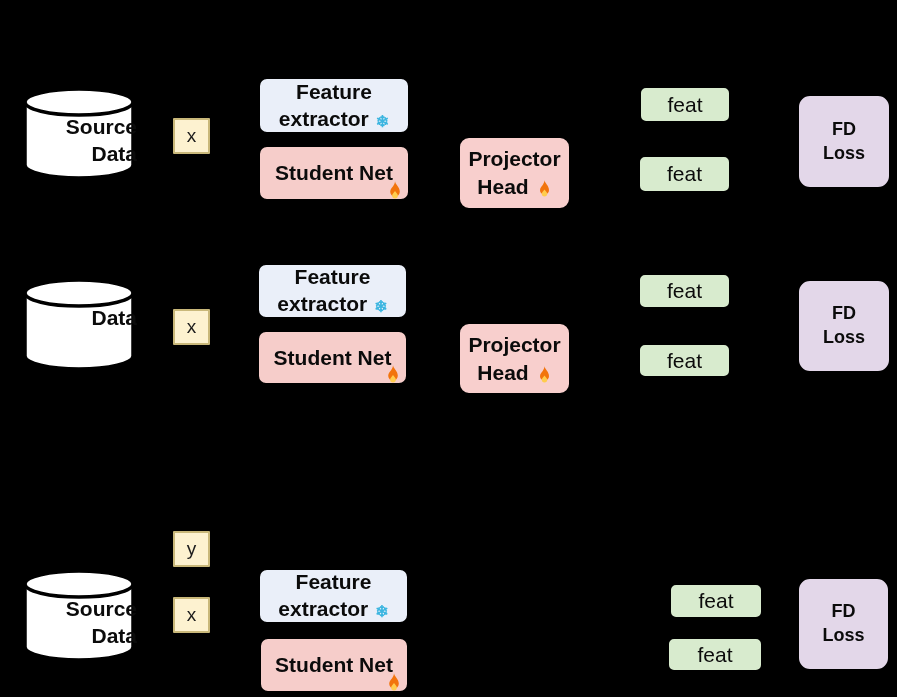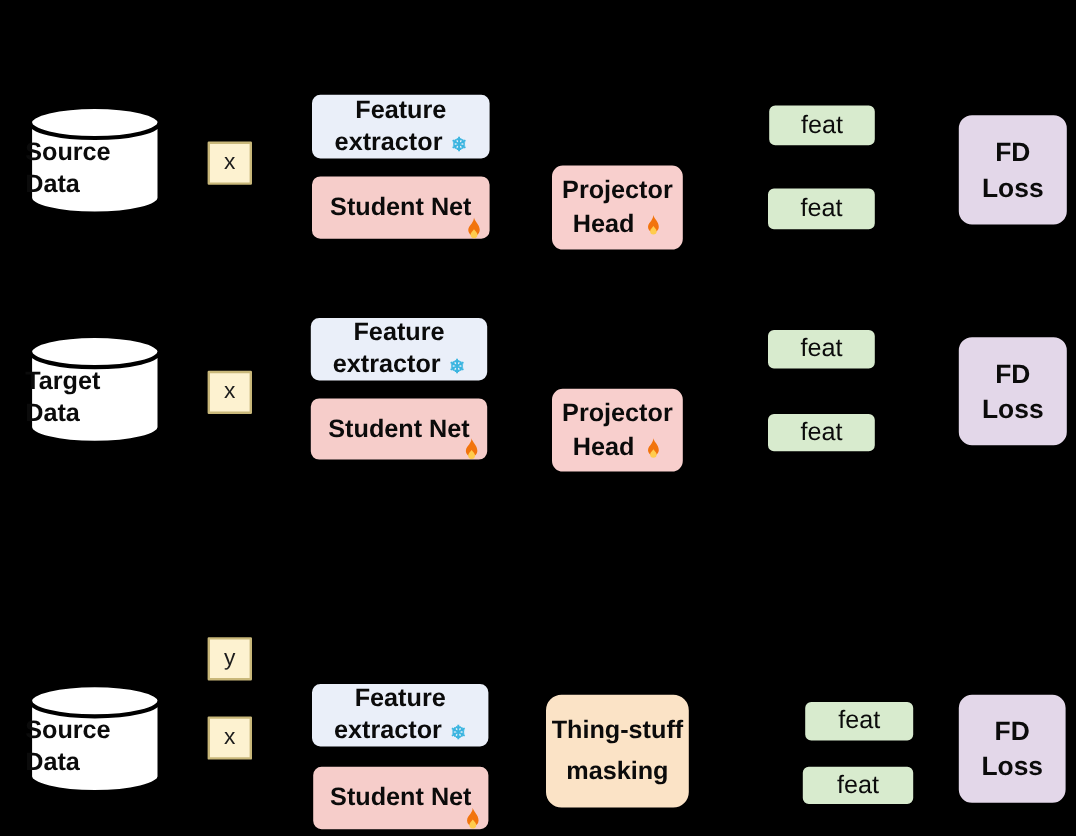--- a/index.html
+++ b/index.html
@@ -15,31 +15,31 @@
   .node{
     display:flex;flex-direction:column;align-items:center;justify-content:center;
     text-align:center;border:2px solid #000;color:#0b0b0b;
   }
   .blk{display:block;font-weight:bold;}
   .fe{background:var(--feature-extractor-fill);border-radius:9px;font-size:21px;line-height:1.28;}
   .sn{background:var(--student-net-fill);border-radius:9px;font-size:21px;font-weight:bold;}
   .ph{background:var(--projector-head-fill);border-radius:11px;font-size:21px;line-height:1.32;}
   .tsm{background:var(--thing-stuff-fill);border-radius:15px;font-size:21px;line-height:1.6;}
   .feat{background:var(--feat-fill);border-radius:7px;font-size:21px;align-items:center;}
-  .loss{background:var(--loss-fill);border-radius:13px;font-size:22px;line-height:1.32;}
+  .loss{background:var(--loss-fill);border-radius:13px;font-size:18px;line-height:1.32;}
   .inputbox{
     background:var(--input-fill);
     border:2px solid var(--input-border);
     display:flex;align-items:center;justify-content:center;
     font-size:19px;color:#1c1c1c;border-radius:1px;
   }
   .cyl{}
   .cyl-label{
     position:absolute;left:0;right:0;top:27px;
-    font-size:21px;line-height:1.3;text-align:left;color:#0b0b0b;
+    font-size:21px;line-height:1.3;text-align:right;color:#0b0b0b;
   }
   .snow{
     color:var(--snowflake-color);
     font-size:16px;margin-left:7px;line-height:1;
     position:relative;top:1px;
   }
   .fire-abs{position:absolute;right:5px;bottom:-1px;width:16px;height:20px;}
   .fire-inline{display:inline-block;width:15px;height:19px;margin-left:8px;vertical-align:-4px;}
 </style>
 </head>
@@ -94,21 +94,20 @@
     <span class="blk">FD</span>
     <span class="blk">Loss</span>
   </div>
 
   <div class="cyl abs" style="left:21px;top:277px;width:116px;height:96px">
     <svg width="116" height="96" viewBox="0 0 116 96">
       <path d="M4 16 L4 79 A54 13 0 0 0 112 79 L112 16" fill="#ffffff" stroke="#000000" stroke-width="3.5"></path>
       <ellipse cx="58" cy="16" rx="54" ry="13" fill="#ffffff" stroke="#000000" stroke-width="3.5"></ellipse>
     </svg>
     <div class="cyl-label">
-      <span class="blk">Target</span>
       <span class="blk">Data</span>
     </div>
   </div>
 
   <div class="inputbox abs" style="left:173px;top:309px;width:37px;height:36px">
     <span>x</span>
   </div>
 
   <div class="node fe abs" style="left:257px;top:263px;width:151px;height:56px">
     <span class="blk">Feature</span>
@@ -168,24 +167,20 @@
   </div>
 
   <div class="node sn abs" style="left:259px;top:637px;width:150px;height:56px">
     <span>Student Net</span>
     <svg class="fire-abs" viewBox="0 0 20 24">
       <path d="M10 1 C10.6 5.2 16 8.2 16 14.2 A6 6 0 0 1 4 14.2 C4 10.8 6.4 8.9 7.6 7.2 C8.9 5.4 9.8 3.4 10 1 Z" fill="#f2740d"></path>
       <path d="M10 22.6 A3.6 3.6 0 0 1 6.4 19 C6.4 16.8 8.4 15.6 10 13.2 C11.6 15.6 13.6 16.8 13.6 19 A3.6 3.6 0 0 1 10 22.6 Z" fill="#ffcc4d"></path>
     </svg>
   </div>
 
-  <div class="node tsm abs" style="left:453px;top:577px;width:123px;height:98px">
-    <span class="blk">Thing-stuff</span>
-    <span class="blk">masking</span>
-  </div>
 
   <div class="node feat abs" style="left:669px;top:583px;width:94px;height:36px">
     <span>feat</span>
   </div>
   <div class="node feat abs" style="left:667px;top:637px;width:96px;height:35px">
     <span>feat</span>
   </div>
 
   <div class="node loss abs" style="left:797px;top:577px;width:93px;height:94px">
     <span class="blk">FD</span>

